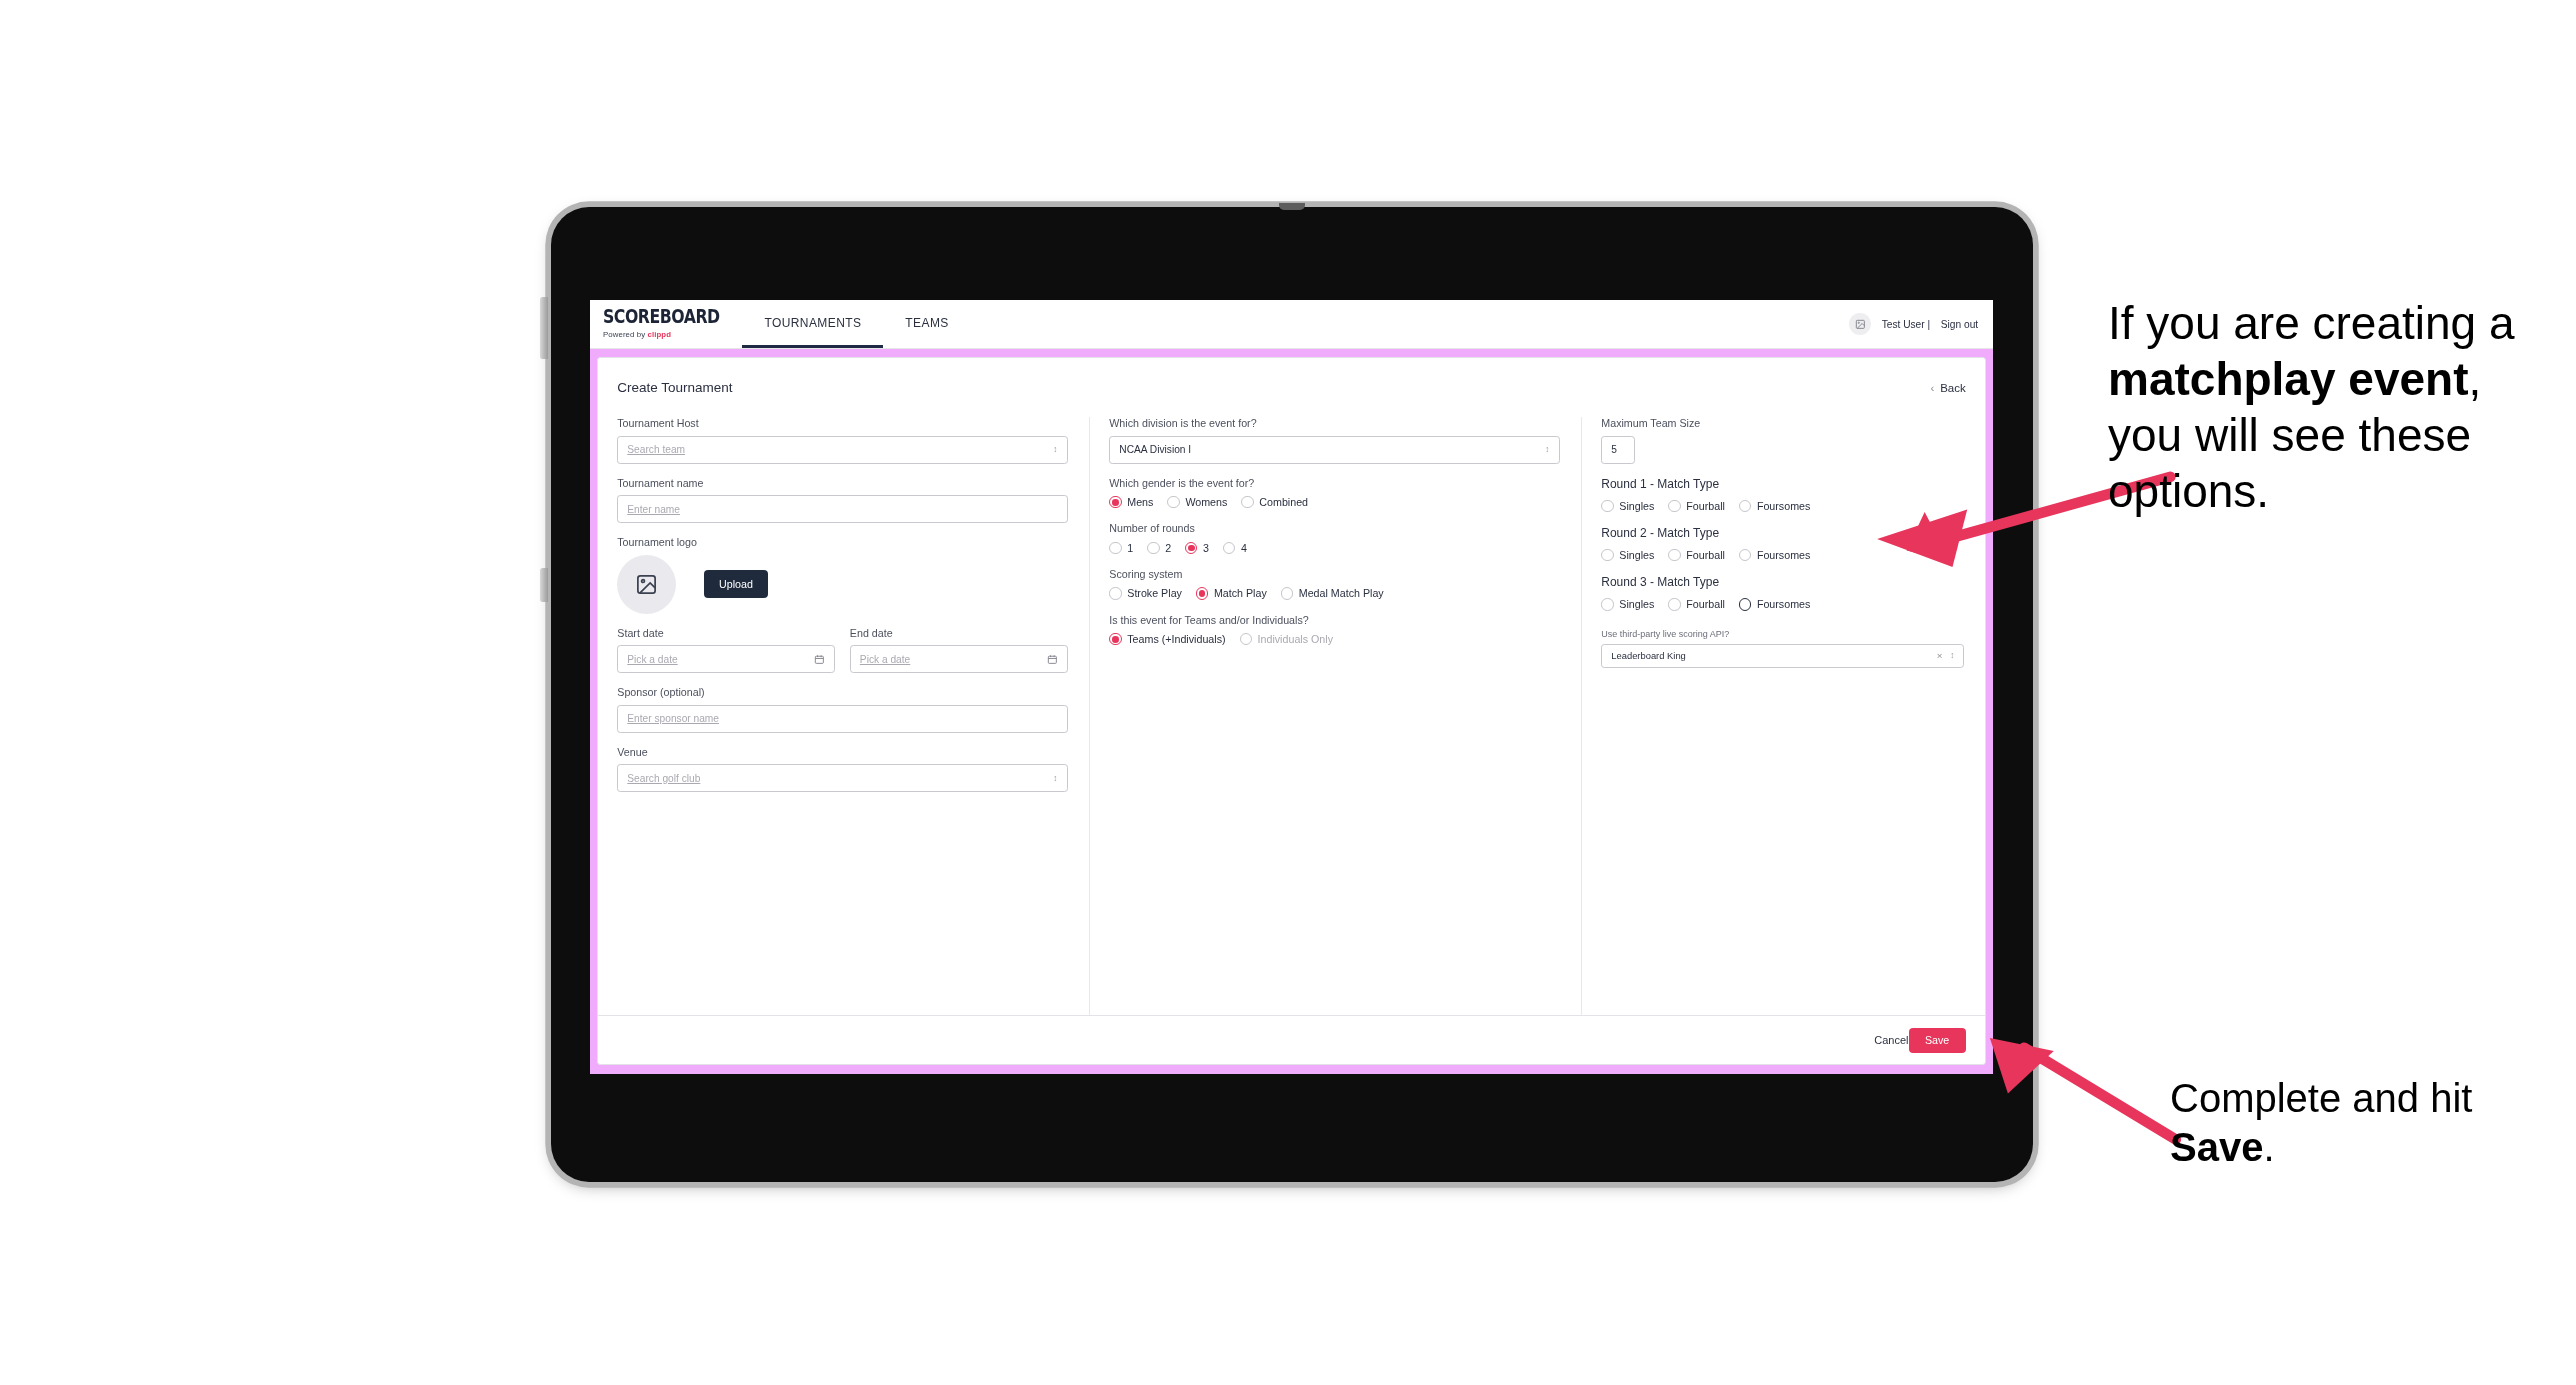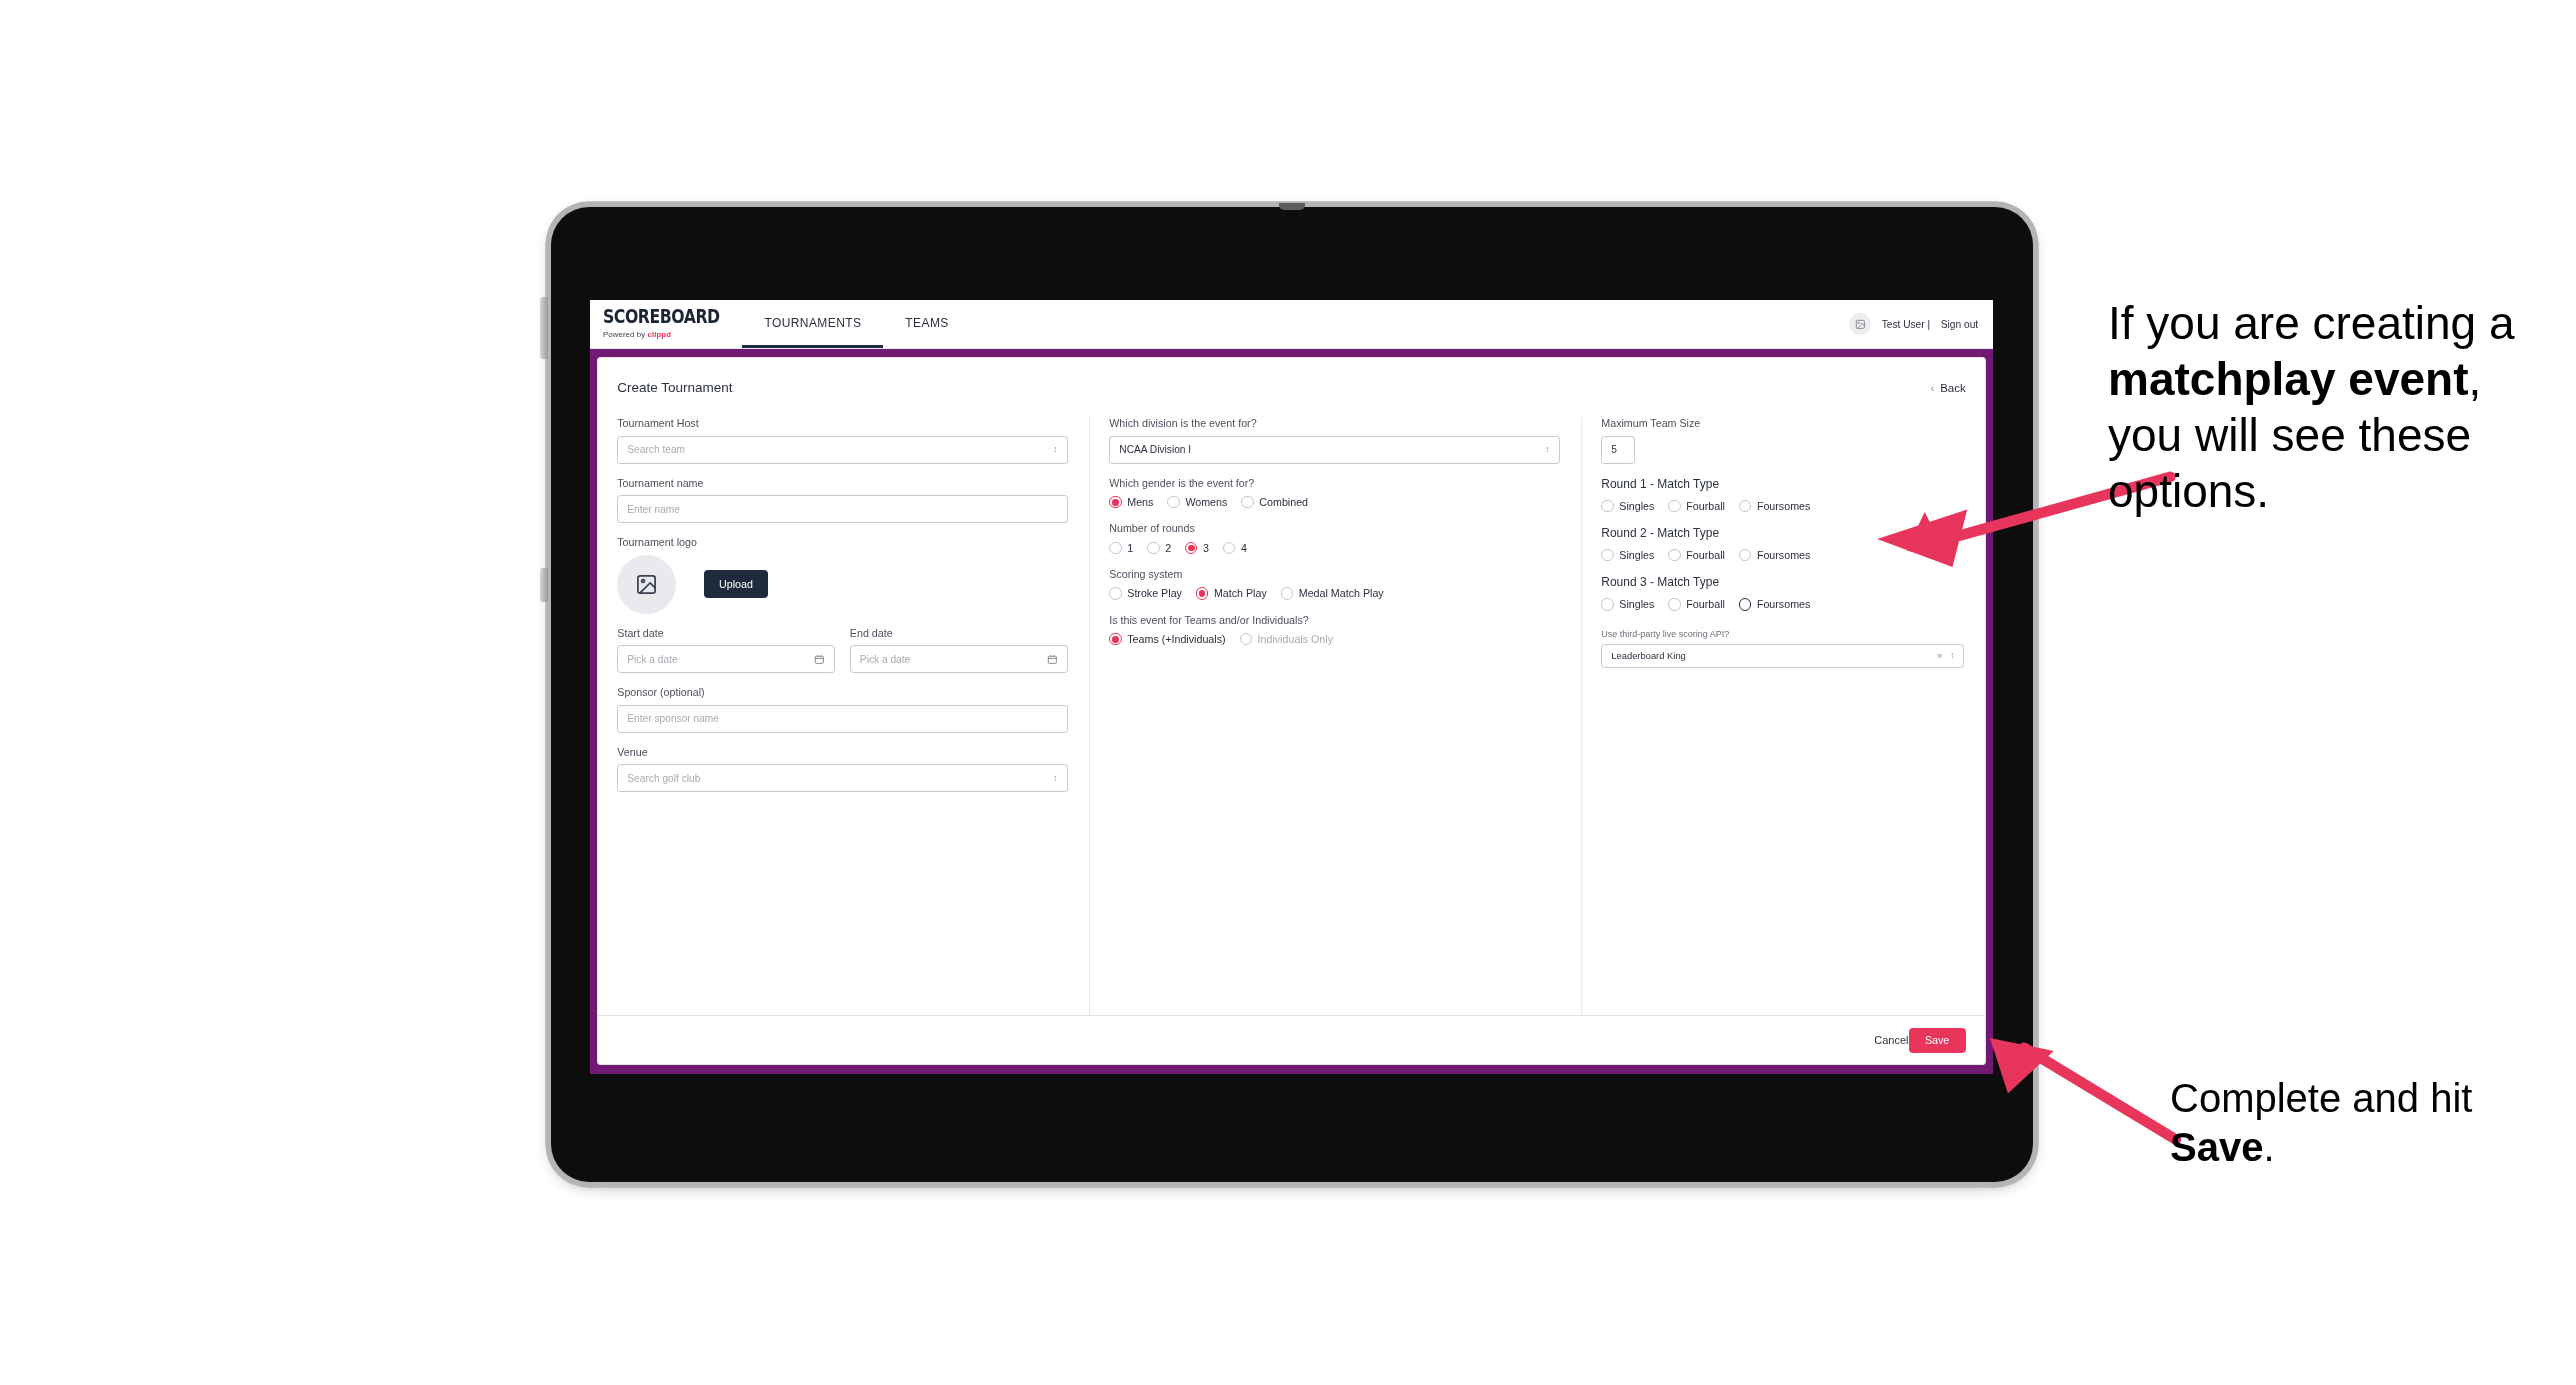--- a/index.html
+++ b/index.html
@@ -29,21 +29,21 @@
     border-radius:2.5px 0 0 2.5px;
   }
   #camera-dot{
     position:absolute;left:50%;top:-4.1px;margin-left:-13px;width:26px;height:7.4px;
     background:#5d5d5d;border-radius:0 0 4.9px 4.9px;
   }
 
   
   #screen{
     position:absolute;left:39px;top:93px;width:1403px;height:774px;
-    background:#701a75;
+    background:#f0abfc;
     overflow:hidden;
   }
 
   
   #app-bar{
     height:48px;background:#ffffff;border-bottom:1.6px solid #e6e6e9;
     display:flex;align-items:stretch;position:relative;
   }
   .brand{
     display:flex;flex-direction:column;justify-content:center;
@@ -99,21 +99,21 @@
   .col-mid{width:492px;border-right:0.8px solid #e8e8ec;}
   .col-right{flex:1;}
 
   .field{margin-bottom:13px;}
   .flabel{font-size:10.7px;color:#4c505d;margin-bottom:5.7px;line-height:1.2;}
   .finput{
     height:28px;border:0.8px solid #c8c8ce;border-radius:3.3px;background:#fff;
     display:flex;align-items:center;padding:0 9px;box-sizing:border-box;
     font-size:10.2px;color:#2b3040;position:relative;
   }
-  .finput .ph{color:#a9a9b1;}
+  .finput .ph{color:#a9a9b1;text-decoration:underline;}
   .finput .val{color:#2b3040;}
   .finput .aff{margin-left:auto;display:flex;align-items:center;gap:7.4px;color:#9a9aa2;}
   .chev-ud{font-size:9px;line-height:1;color:#9fa0a8;}
   .cal-ico svg{width:10.7px;height:10.7px;display:block;}
   .clear-x{font-size:9.8px;color:#8d8d96;cursor:pointer;}
 
   
   #logo-row{display:flex;align-items:center;gap:28px;margin-top:1.6px;}
   #logo-circle{
     width:59px;height:59px;border-radius:50%;background:#eaeaee;

